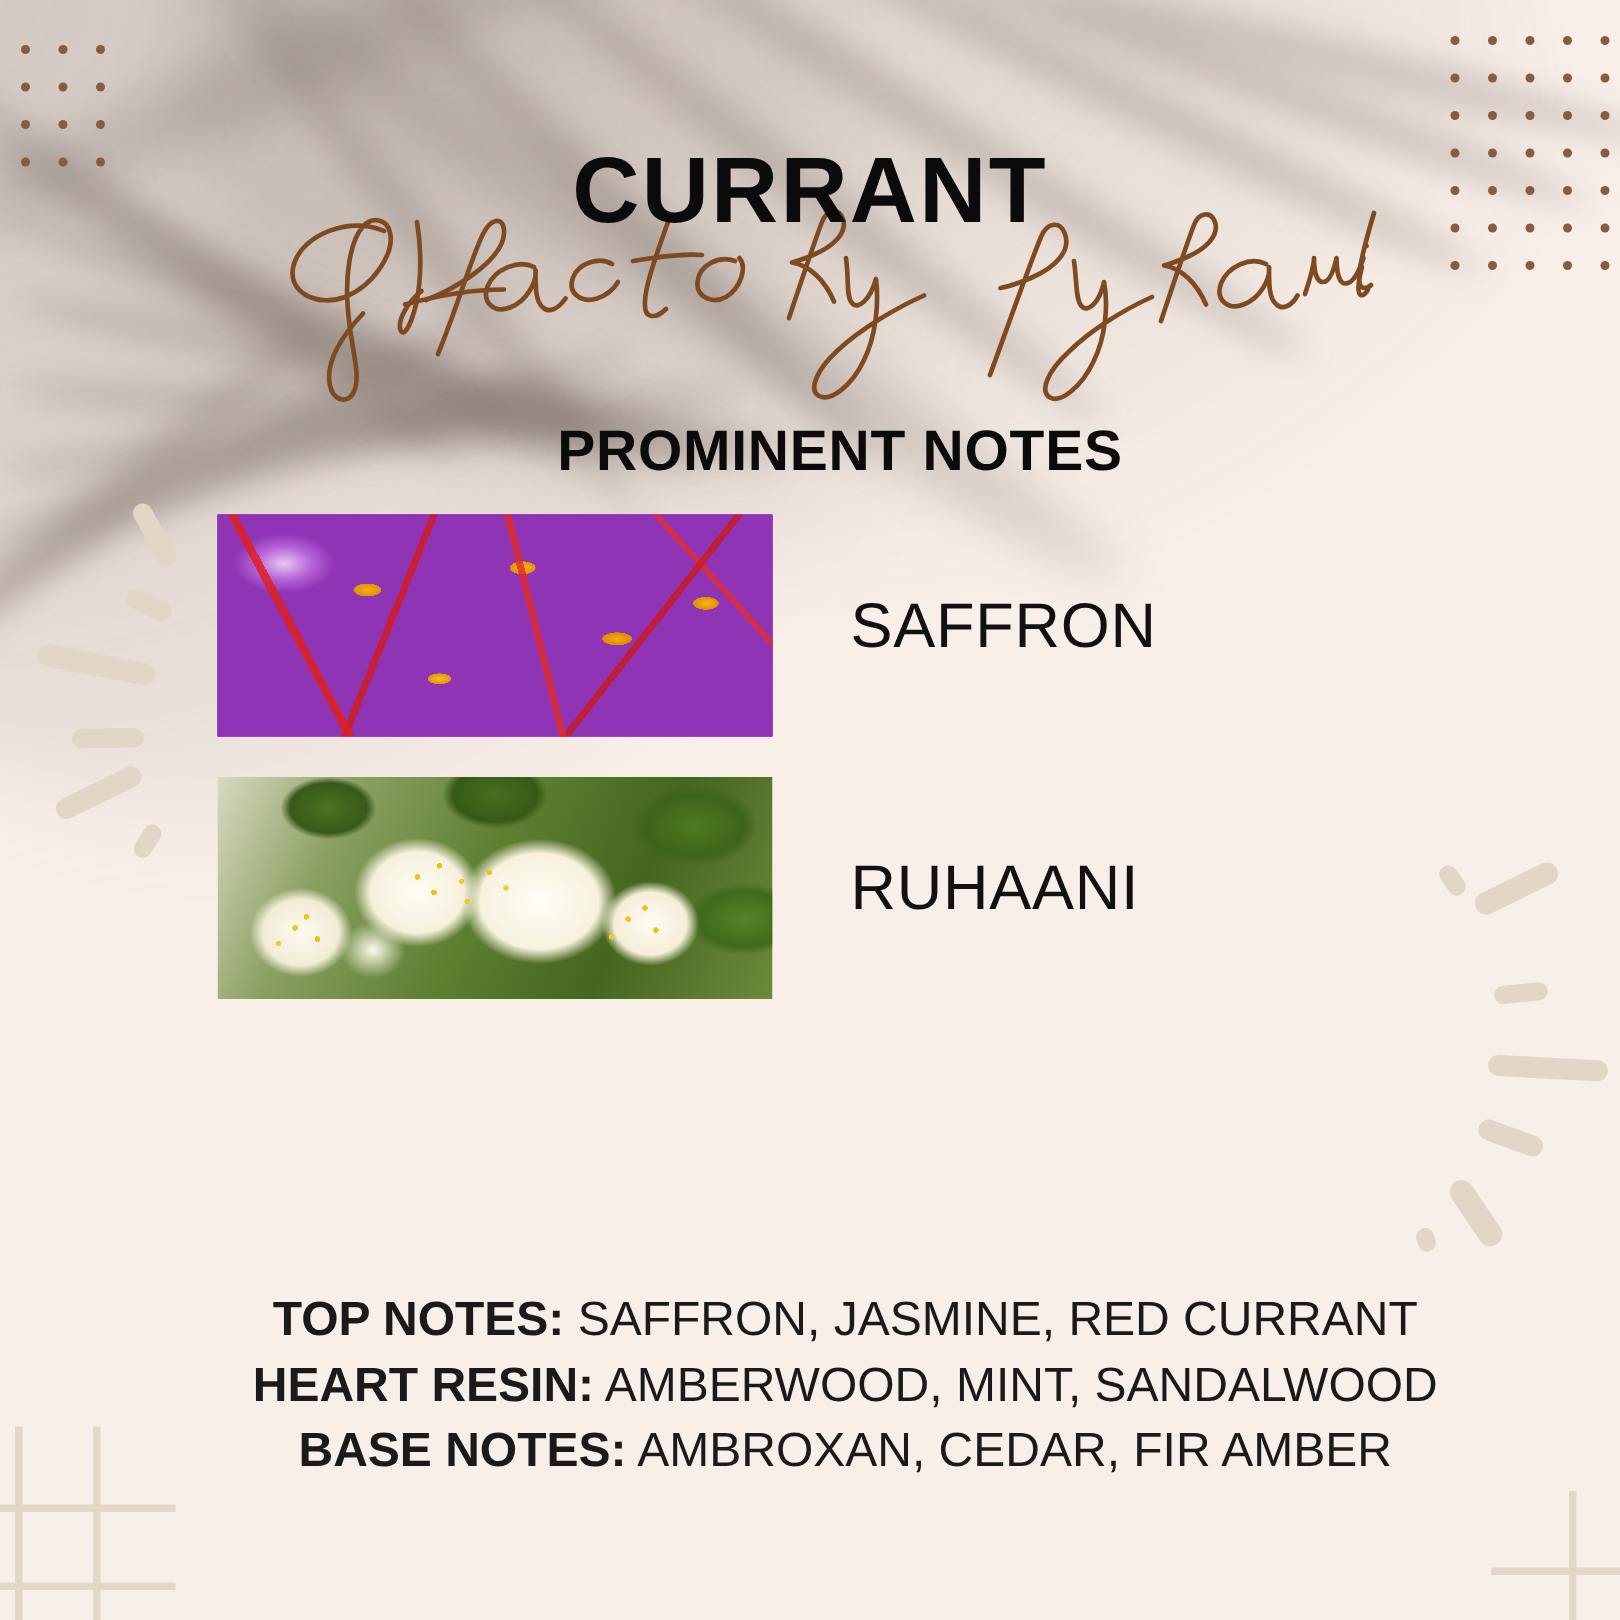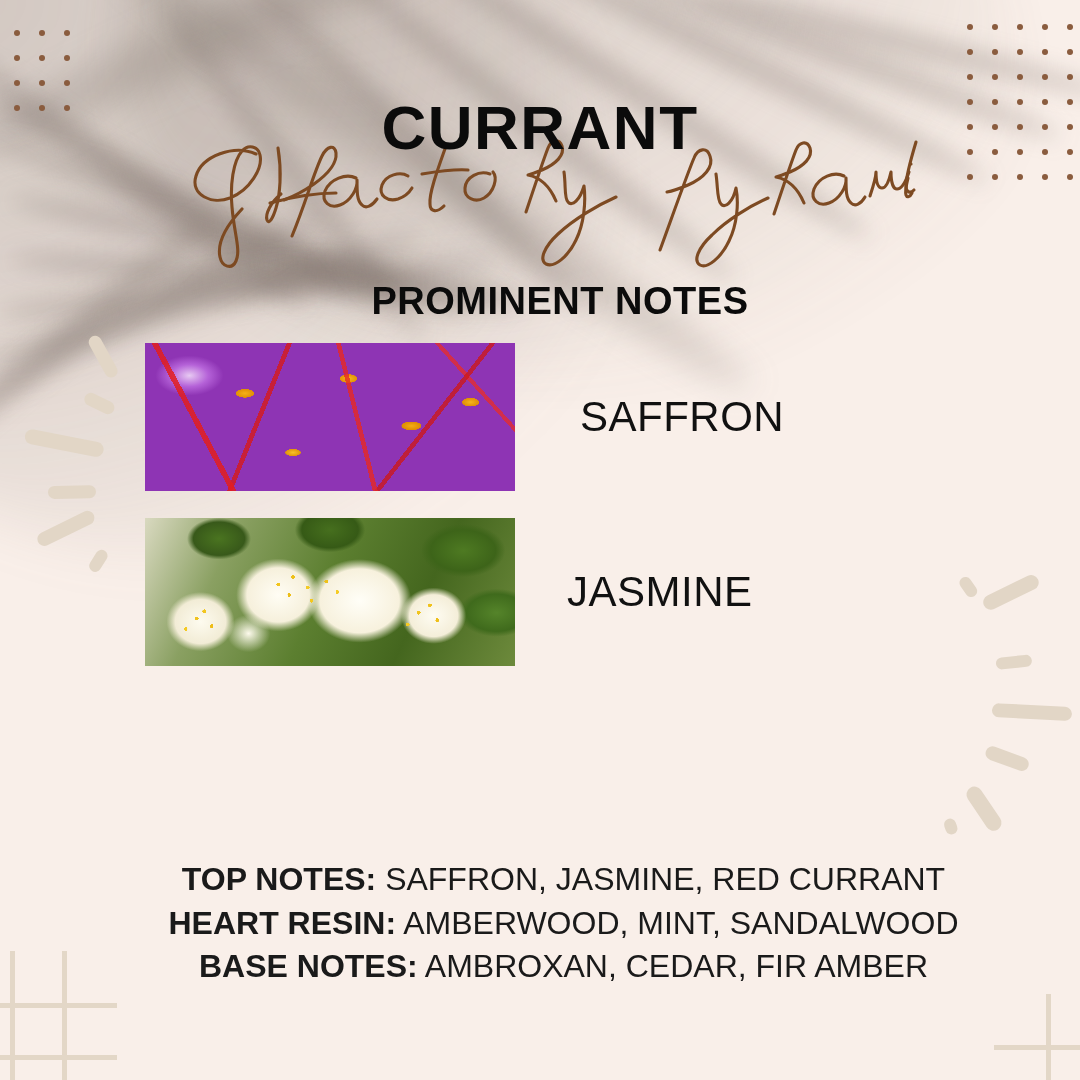--- a/index.html
+++ b/index.html
@@ -402,32 +402,32 @@
       </g>
     </svg>
   </div>
 
   <div class="brand-title">CURRANT</div>
 
   <div style="position:absolute; width:1px; height:1px; overflow:hidden; clip:rect(0 0 0 0);">Olfactory Pyramid</div>
 
   <div class="section-heading">PROMINENT NOTES</div>
 
-  <div class="note-row" style="top:343px;gap:13px;">
+  <div class="note-row" style="top:343px;">
     <div class="note-thumb">
       <div class="art art-saffron"></div>
     </div>
     <div class="note-label">SAFFRON</div>
   </div>
 
   <div class="note-row" style="top:518px;">
     <div class="note-thumb">
       <div class="art art-jasmine"></div>
     </div>
-    <div class="note-label">JASMINE</div>
+    <div class="note-label">RUHAANI</div>
   </div>
 
 
   <div class="pyramid">
     <div class="pyramid-line">
       <b>TOP NOTES:</b>
       <span>SAFFRON, JASMINE, RED CURRANT</span>
     </div>
     <div class="pyramid-line">
       <b>HEART RESIN:</b>

